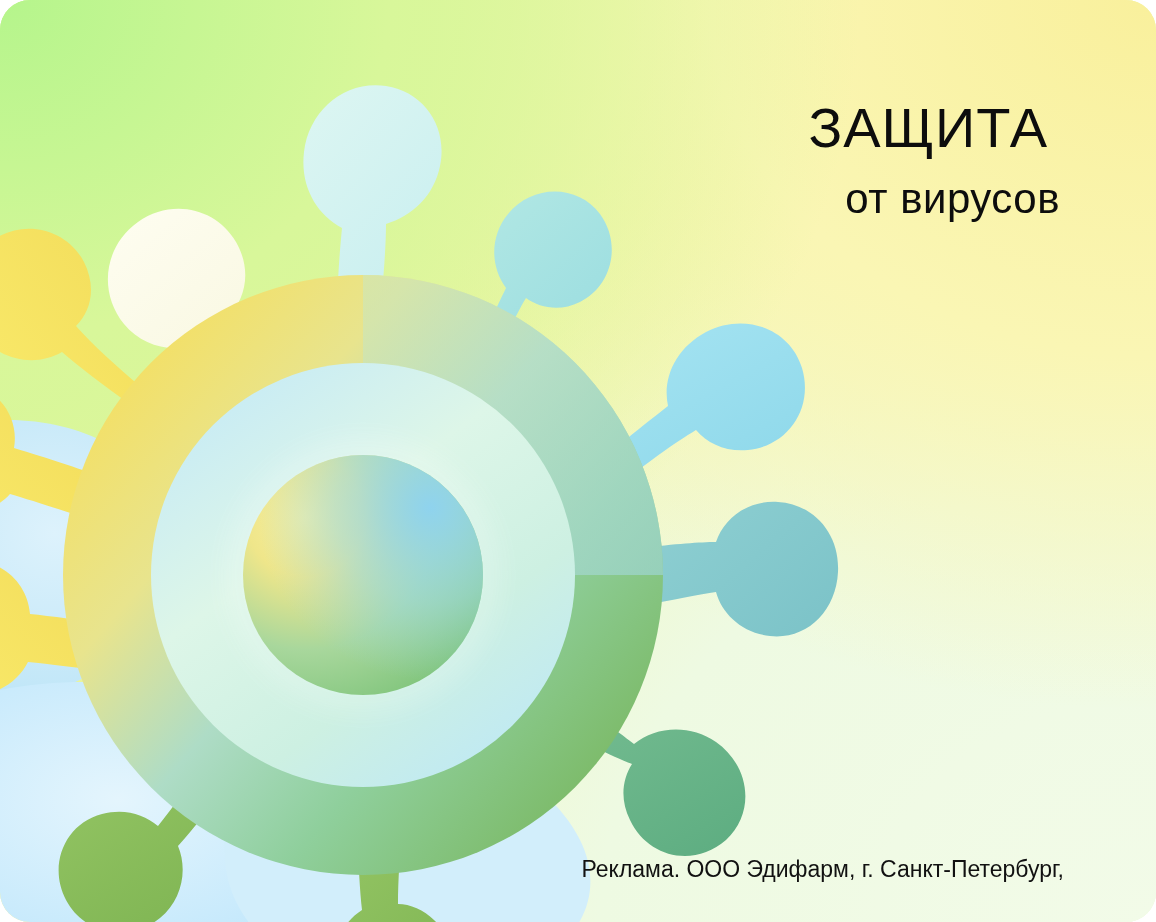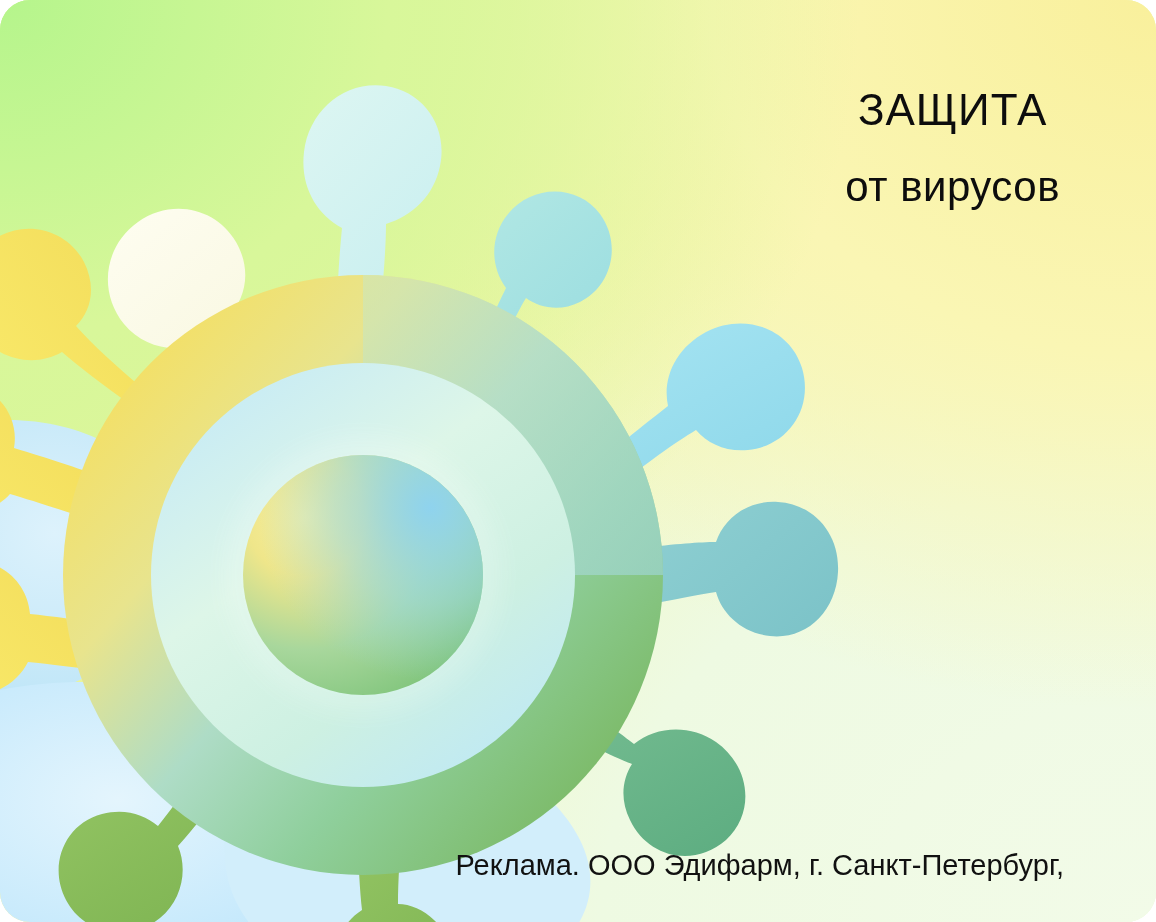--- a/index.html
+++ b/index.html
@@ -46,47 +46,48 @@
   
   .headline-block {
     position: absolute;
     right: 96px;
     top: 88px;
     text-align: center;
     z-index: 20;
   }
   .headline {
     font-family: "Liberation Sans", sans-serif;
-    font-size: 44px;
+    font-size: 56px;
     font-weight: 400;
     letter-spacing: 1px;
     color: #0d0d0d;
     line-height: 1.0;
-    margin: 0;
+    margin: 12px;
     white-space: nowrap;
   }
   .subheadline {
     font-family: "Liberation Sans", sans-serif;
     font-size: 42px;
     font-weight: 400;
     letter-spacing: 0.5px;
     color: #0d0d0d;
     line-height: 1.0;
-    margin: 34px 0 0 0;
+    margin: 22px 0 0 0;
     white-space: nowrap;
+    text-align: right;
   }
 
   .disclaimer {
     position: absolute;
     right: 92px;
     bottom: 38px;
     text-align: right;
     z-index: 20;
     font-family: "Liberation Sans", sans-serif;
-    font-size: 29px;
+    font-size: 23px;
     font-weight: 400;
     color: #111111;
     line-height: 1.32;
   }
   .disclaimer div { white-space: nowrap; }
 </style>
 </head>
 <body>
 
 <div id="banner">

